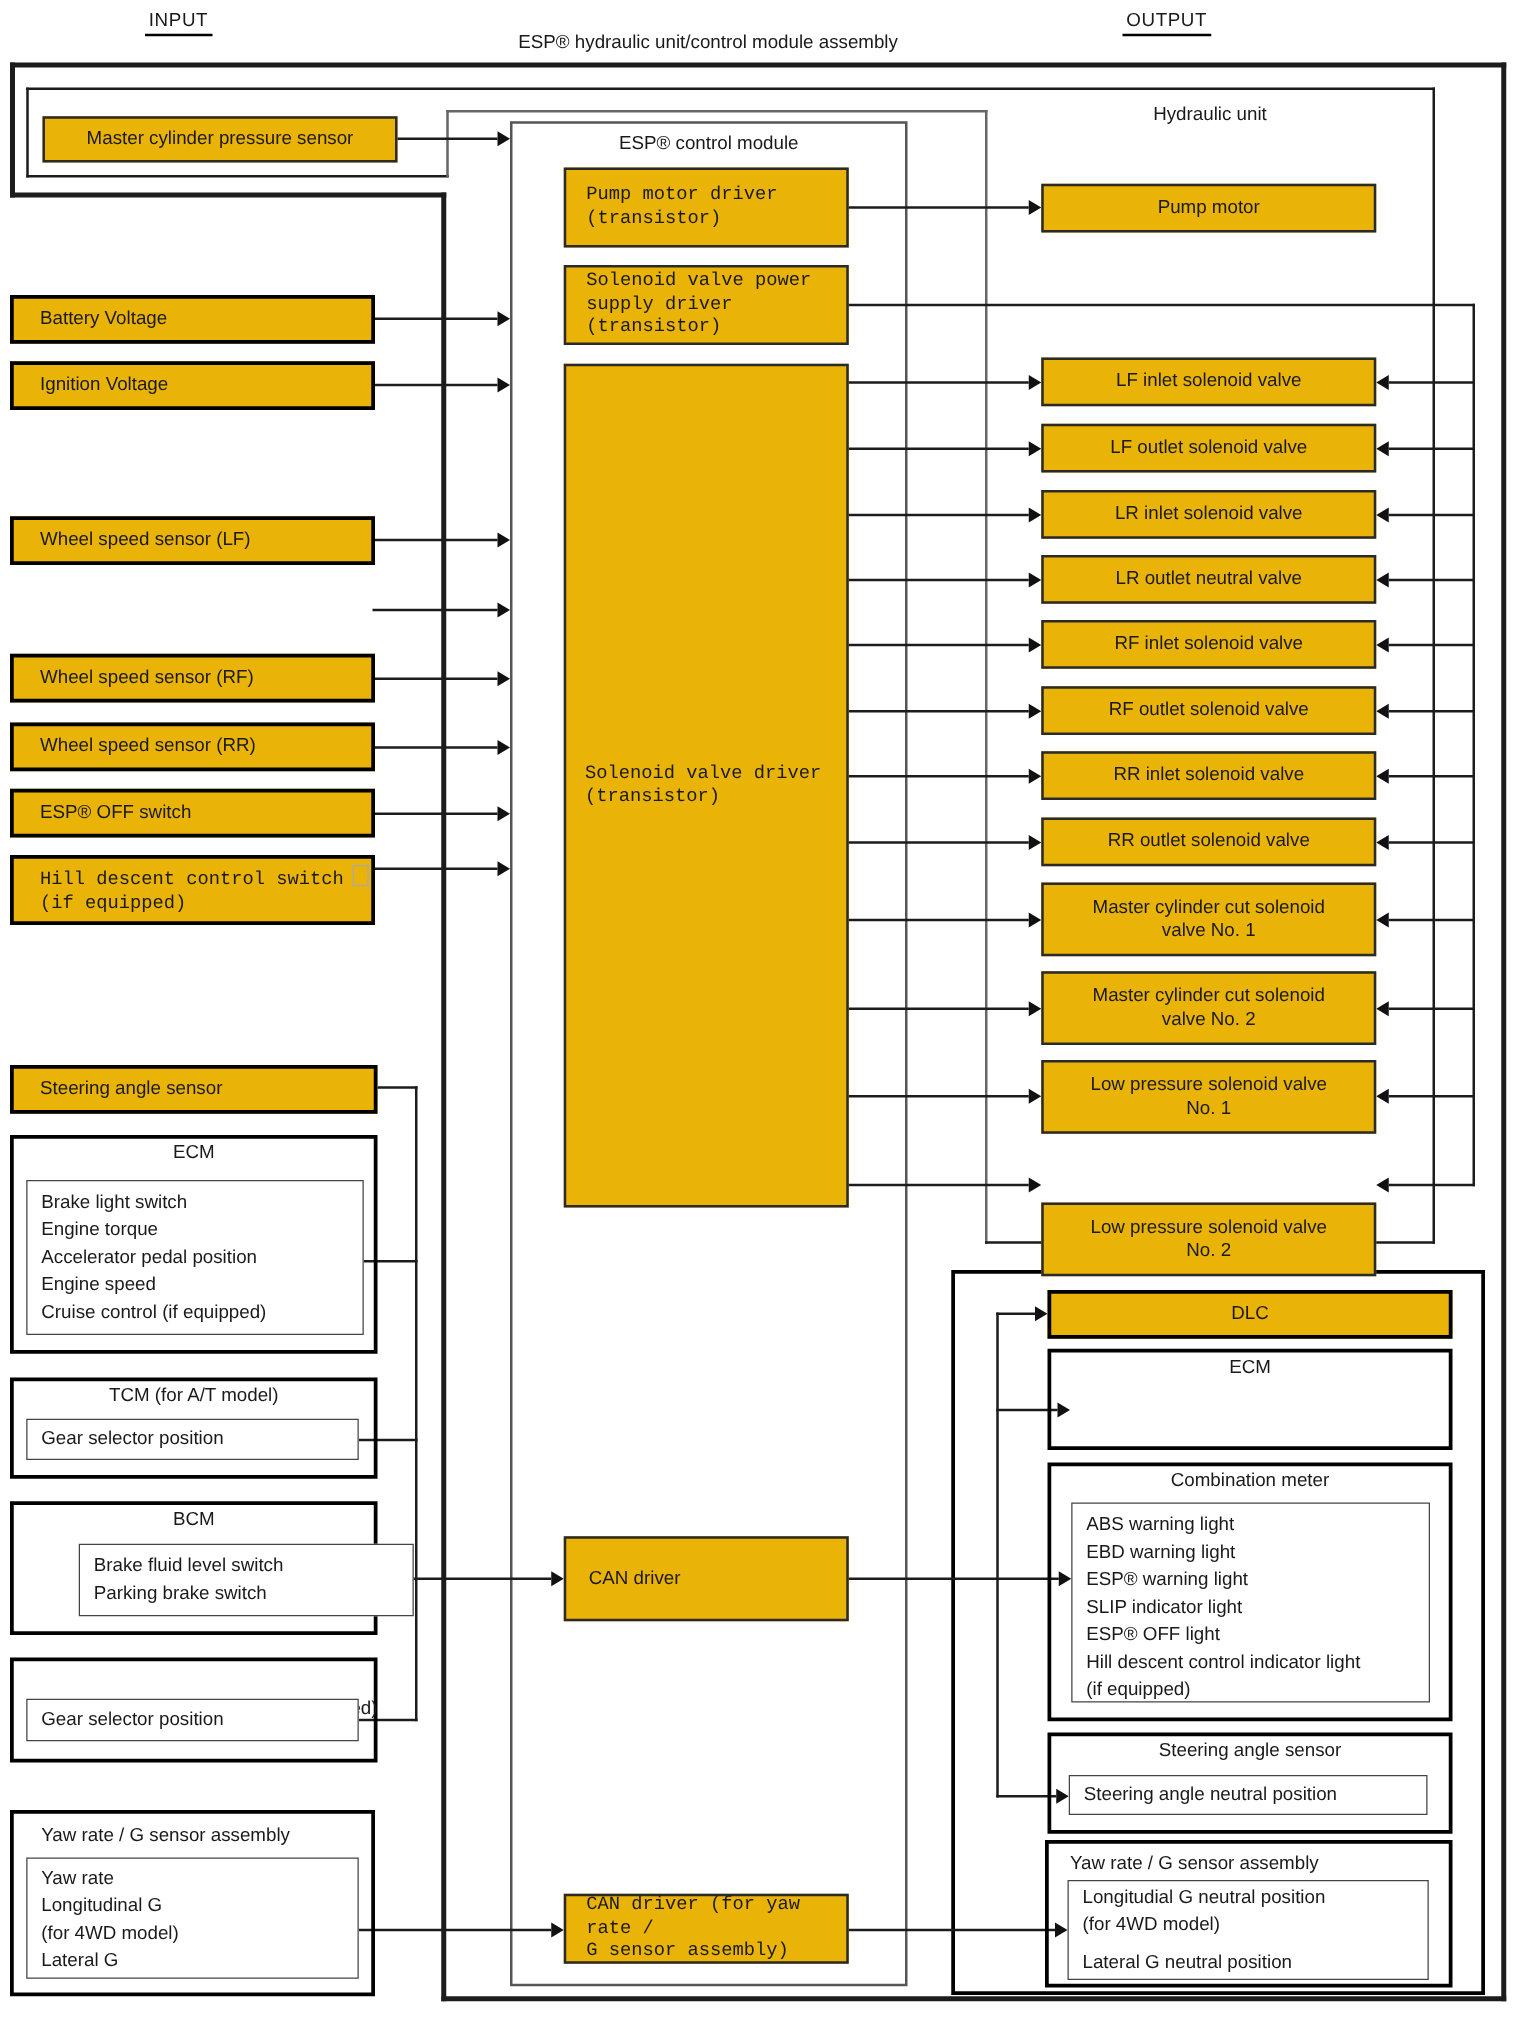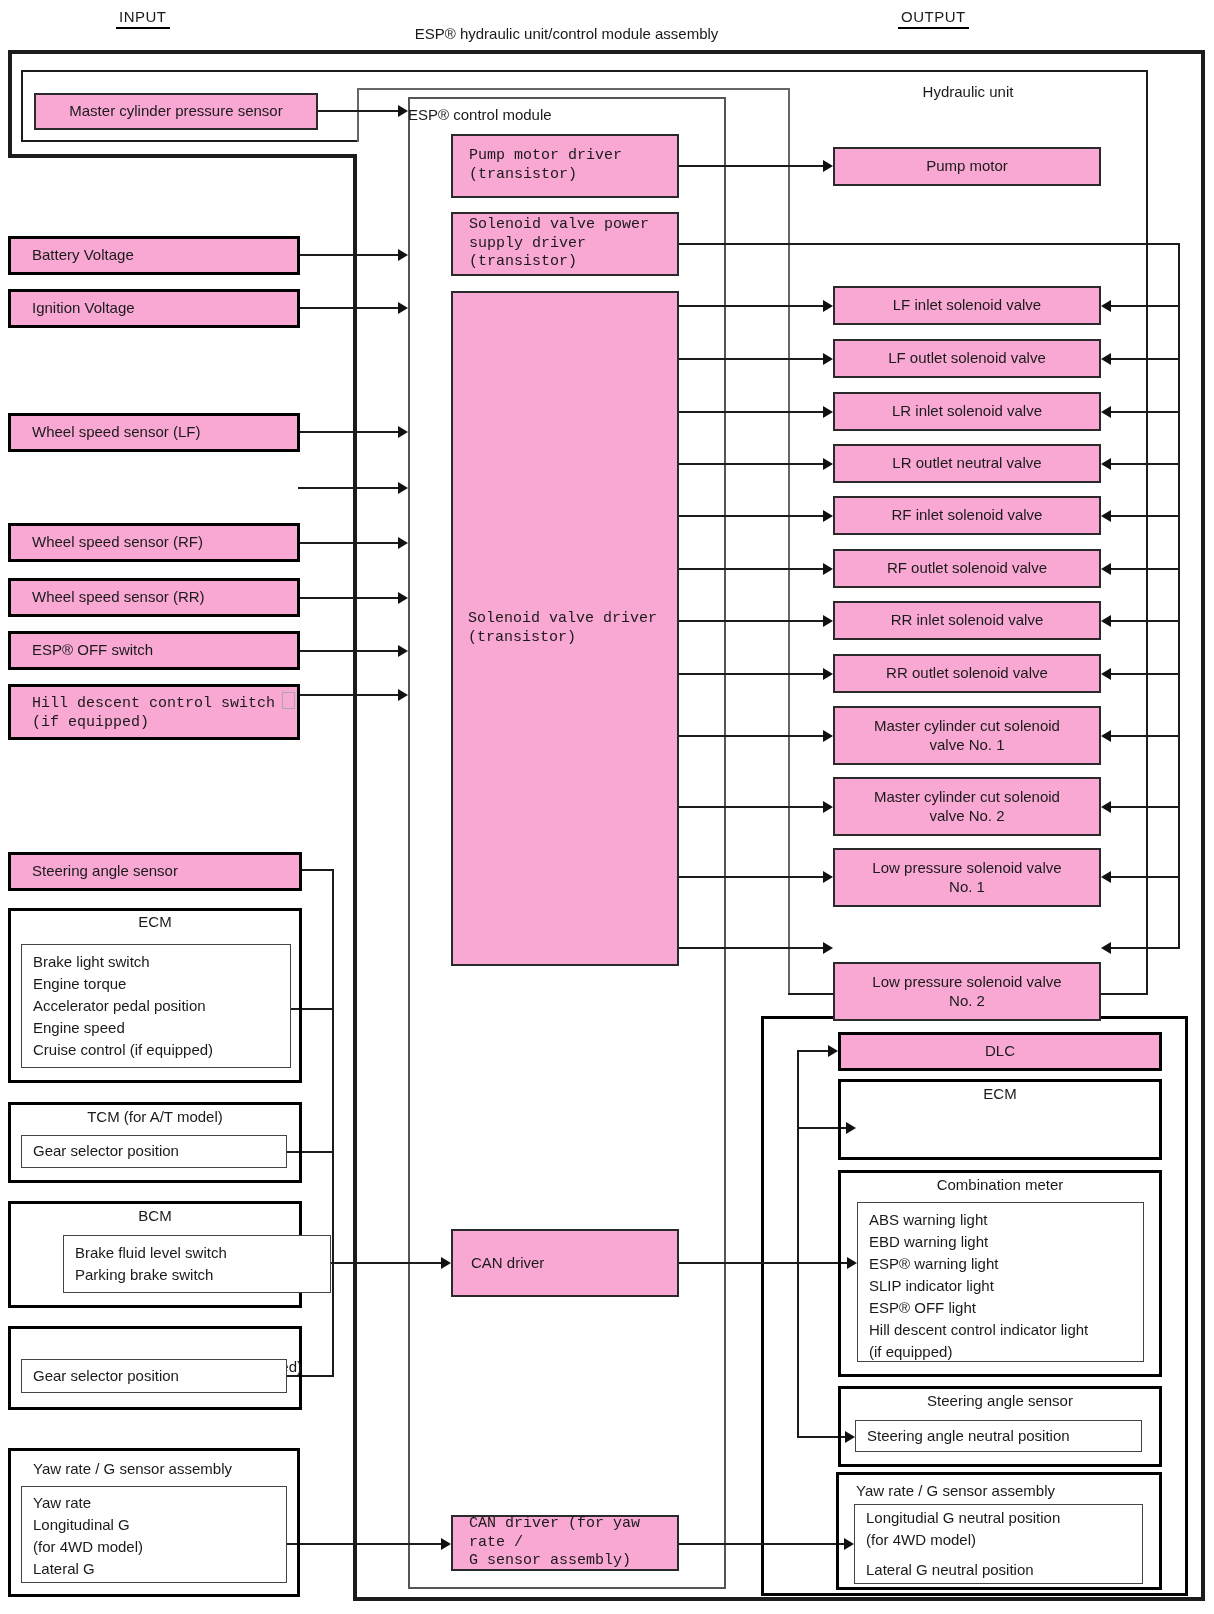--- a/index.html
+++ b/index.html
@@ -1,20 +1,20 @@
 <!DOCTYPE html>
 <html><head>
 <meta charset="utf-8">
 <style>
   html,body{margin:0;padding:0;background:#fff;}
   #canvas{position:relative;width:1214px;height:1614px;background:#fff;
           font-family:"Liberation Sans","DejaVu Sans",sans-serif;color:#1a1a1a;font-size:15px;}
   .t{position:absolute;white-space:nowrap;}
   
-  .b{position:absolute;box-sizing:border-box;background:#f9a8d4;border:2px solid #2a2a2a;
+  .b{position:absolute;box-sizing:border-box;background:#eab308;border:2px solid #2a2a2a;
      display:flex;align-items:center;justify-content:center;text-align:center;line-height:1.25;}
   .thk{border-width:3px;border-color:#000;}
   .bl{justify-content:flex-start;text-align:left;padding-left:21px;}
   .col{flex-direction:column;align-items:flex-start;font-family:Liberation Mono, monospace;}
   
   .g{position:absolute;box-sizing:border-box;background:transparent;border:3px solid #000;}
   .gc{position:absolute;box-sizing:border-box;background:transparent;border:2px solid #555;}
   
   .inner{position:absolute;box-sizing:border-box;background:#fff;border:1px solid #444;
          padding:6px 8px 4px 11px;line-height:22px;text-align:left;}
@@ -48,21 +48,21 @@
   <i class="ln" style="left:21px;top:140px;width:338px;height:2px;"></i>
   <i class="lg" style="left:357px;top:88px;width:2px;height:54px;"></i>
   <i class="lg" style="left:357px;top:88px;width:433px;height:2px;"></i>
   <i class="lg" style="left:788px;top:88px;width:2px;height:907px;"></i>
   <i class="ln" style="left:1146px;top:70px;width:2px;height:925px;"></i>
   <i class="ln" style="left:788px;top:993px;width:360px;height:2px;"></i>
 
   <div class="gc" style="left:408px;top:97px;width:318px;height:1492px;"></div>
   <div class="g" style="left:761px;top:1016px;width:427px;height:580px;"></div>
 
-  <div class="t" style="left:408px;top:106px;width:318px;text-align:left;">ESP® control module</div>
+  <div class="t" style="left:408px;top:106px;width:318px;text-align:center;">ESP® control module</div>
   <div class="t" style="left:788px;top:83px;width:360px;text-align:center;">Hydraulic unit</div>
 
   <i class="ln" style="left:317px;top:110px;width:81px;height:2px;"></i>
     <i class="ar" style="left:398px;top:105px;"></i>
   <i class="ln" style="left:298px;top:254px;width:100px;height:2px;"></i>
     <i class="ar" style="left:398px;top:249px;"></i>
   <i class="ln" style="left:298px;top:307px;width:100px;height:2px;"></i>
     <i class="ar" style="left:398px;top:302px;"></i>
   <i class="ln" style="left:298px;top:431px;width:100px;height:2px;"></i>
     <i class="ar" style="left:398px;top:426px;"></i>

